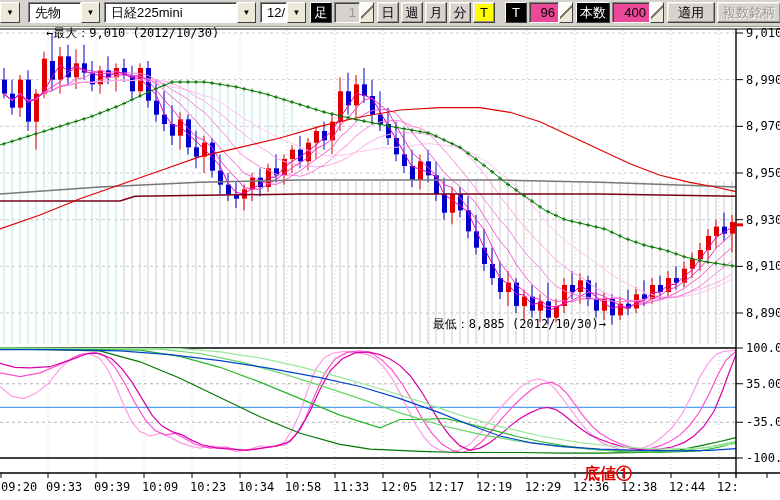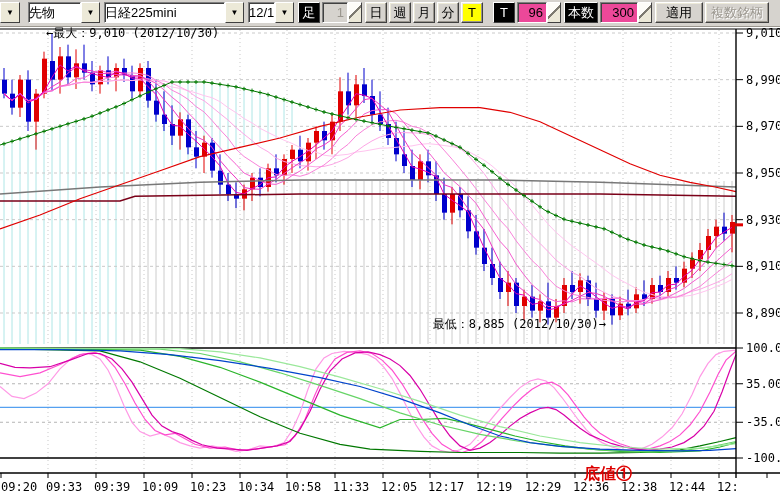--- a/index.html
+++ b/index.html
@@ -6,21 +6,21 @@
   body{width:780px;height:500px;position:relative;background:#fff;overflow:hidden;
        font-family:"Liberation Sans",sans-serif;}
   
   .toolbar{position:absolute;top:0;left:0;width:780px;height:27px;background:#d6d3ce;
            display:flex;align-items:center;box-sizing:border-box;padding:2px 2px 3px 0;
            border-bottom:1px solid #9a968e;}
   .tb-gap{width:4px;flex:0 0 auto}
   .combo{display:flex;height:21px;flex:0 0 auto;margin-right:4px}
   .combo .field{background:#fff;border:1px solid;border-color:#808080 #fff #fff #808080;
                 box-shadow:inset 1px 1px 0 #404040;font-size:13px;line-height:19px;
-                padding:0 0;white-space:nowrap;overflow:hidden;box-sizing:border-box}
+                padding:0 6px;white-space:nowrap;overflow:hidden;box-sizing:border-box}
   .combo .drop{width:19px;background:#ece9d8;border:1px solid;border-color:#fff #404040 #404040 #fff;
                display:flex;align-items:center;justify-content:center;font-size:8px;color:#000;box-sizing:border-box}
   .btn{height:21px;min-width:22px;background:#d6d3ce;border:1px solid;margin-right:2px;
        border-color:#fff #404040 #404040 #fff;box-shadow:inset -1px -1px 0 #9a968e,inset 1px 1px 0 #ece9d8;
        display:flex;align-items:center;justify-content:center;font-size:13px;color:#000;
        padding:0 3px;box-sizing:border-box;flex:0 0 auto;white-space:nowrap}
   .btn.black{background:#000;color:#fff;box-shadow:none}
   .btn.yellow{background:#ffff00}
   .btn.disabled{color:#9a968e;text-shadow:1px 1px 0 #fff}
   .spin{display:flex;height:21px;flex:0 0 auto;margin-right:3px}
@@ -39,21 +39,21 @@
 <div class="toolbar">
   <div class="combo" style="width:20px">
     <div class="drop" style="width:100%">▼</div>
   </div>
   <div class="tb-gap"></div>
   <div class="combo">
     <div class="field" style="width:53px">先物</div>
     <div class="drop">▼</div>
   </div>
   <div class="combo">
-    <div class="field" style="width:121px">日経225mini</div>
+    <div class="field" style="width:133px">日経225mini</div>
     <div class="drop">▼</div>
   </div>
   <div class="combo">
     <div class="field" style="width:27px">12/12</div>
     <div class="drop">▼</div>
   </div>
   <div class="btn black">足</div>
   <div class="spin">
     <div class="sfield dis" style="width:26px">1</div>
     <div class="sbtn"></div>
@@ -65,21 +65,21 @@
   <div class="btn yellow">T</div>
   <div class="tb-gap"></div>
     <div class="tb-gap"></div>
   <div class="btn black">T</div>
   <div class="spin">
     <div class="sfield" style="width:30px">96</div>
     <div class="sbtn"></div>
   </div>
   <div class="btn black">本数</div>
   <div class="spin">
-    <div class="sfield" style="width:38px">300</div>
+    <div class="sfield" style="width:38px">400</div>
     <div class="sbtn"></div>
   </div>
   <div class="btn" style="padding:0 10px">適用</div>
   <div class="spacer"></div>
   <div class="btn disabled" style="padding:5px 5px;margin-right:11px">複数銘柄</div>
 </div>
 
 <svg id="chart-svg" width="780" height="500">
     <g>
       <path d="M4 145.8V344 M12 143.3V344 M20 140.8V344 M28 138.3V344 M36 135.8V344 M44 133.3V344 M52 130.8V344 M60 128.3V344 M68 125.8V344 M76 123.4V344 M84 120.9V344 M92 118.2V344 M100 115.1V344 M108 112.0V344 M116 108.9V344 M124 105.5V182.3 M132 101.7V179.5 M140 98.0V176.7 M148 94.3V173.9 M156 90.8V171.1 M164 87.4V168.3 M172 84.0V165.5 M180 84.0V162.7 M188 84.0V159.9 M196 84.0V157.1 M204 84.0V154.7 M212 85.1V152.9 M220 86.3V151.0 M228 87.6V149.1 M236 88.9V147.3 M244 90.8V145.4 M252 92.6V143.5 M260 94.5V141.7 M268 96.6V139.8 M276 99.1V137.9 M284 101.6V135.8 M292 104.1V133.5 " stroke="#aee6e6" stroke-width="1" fill="none"></path>

